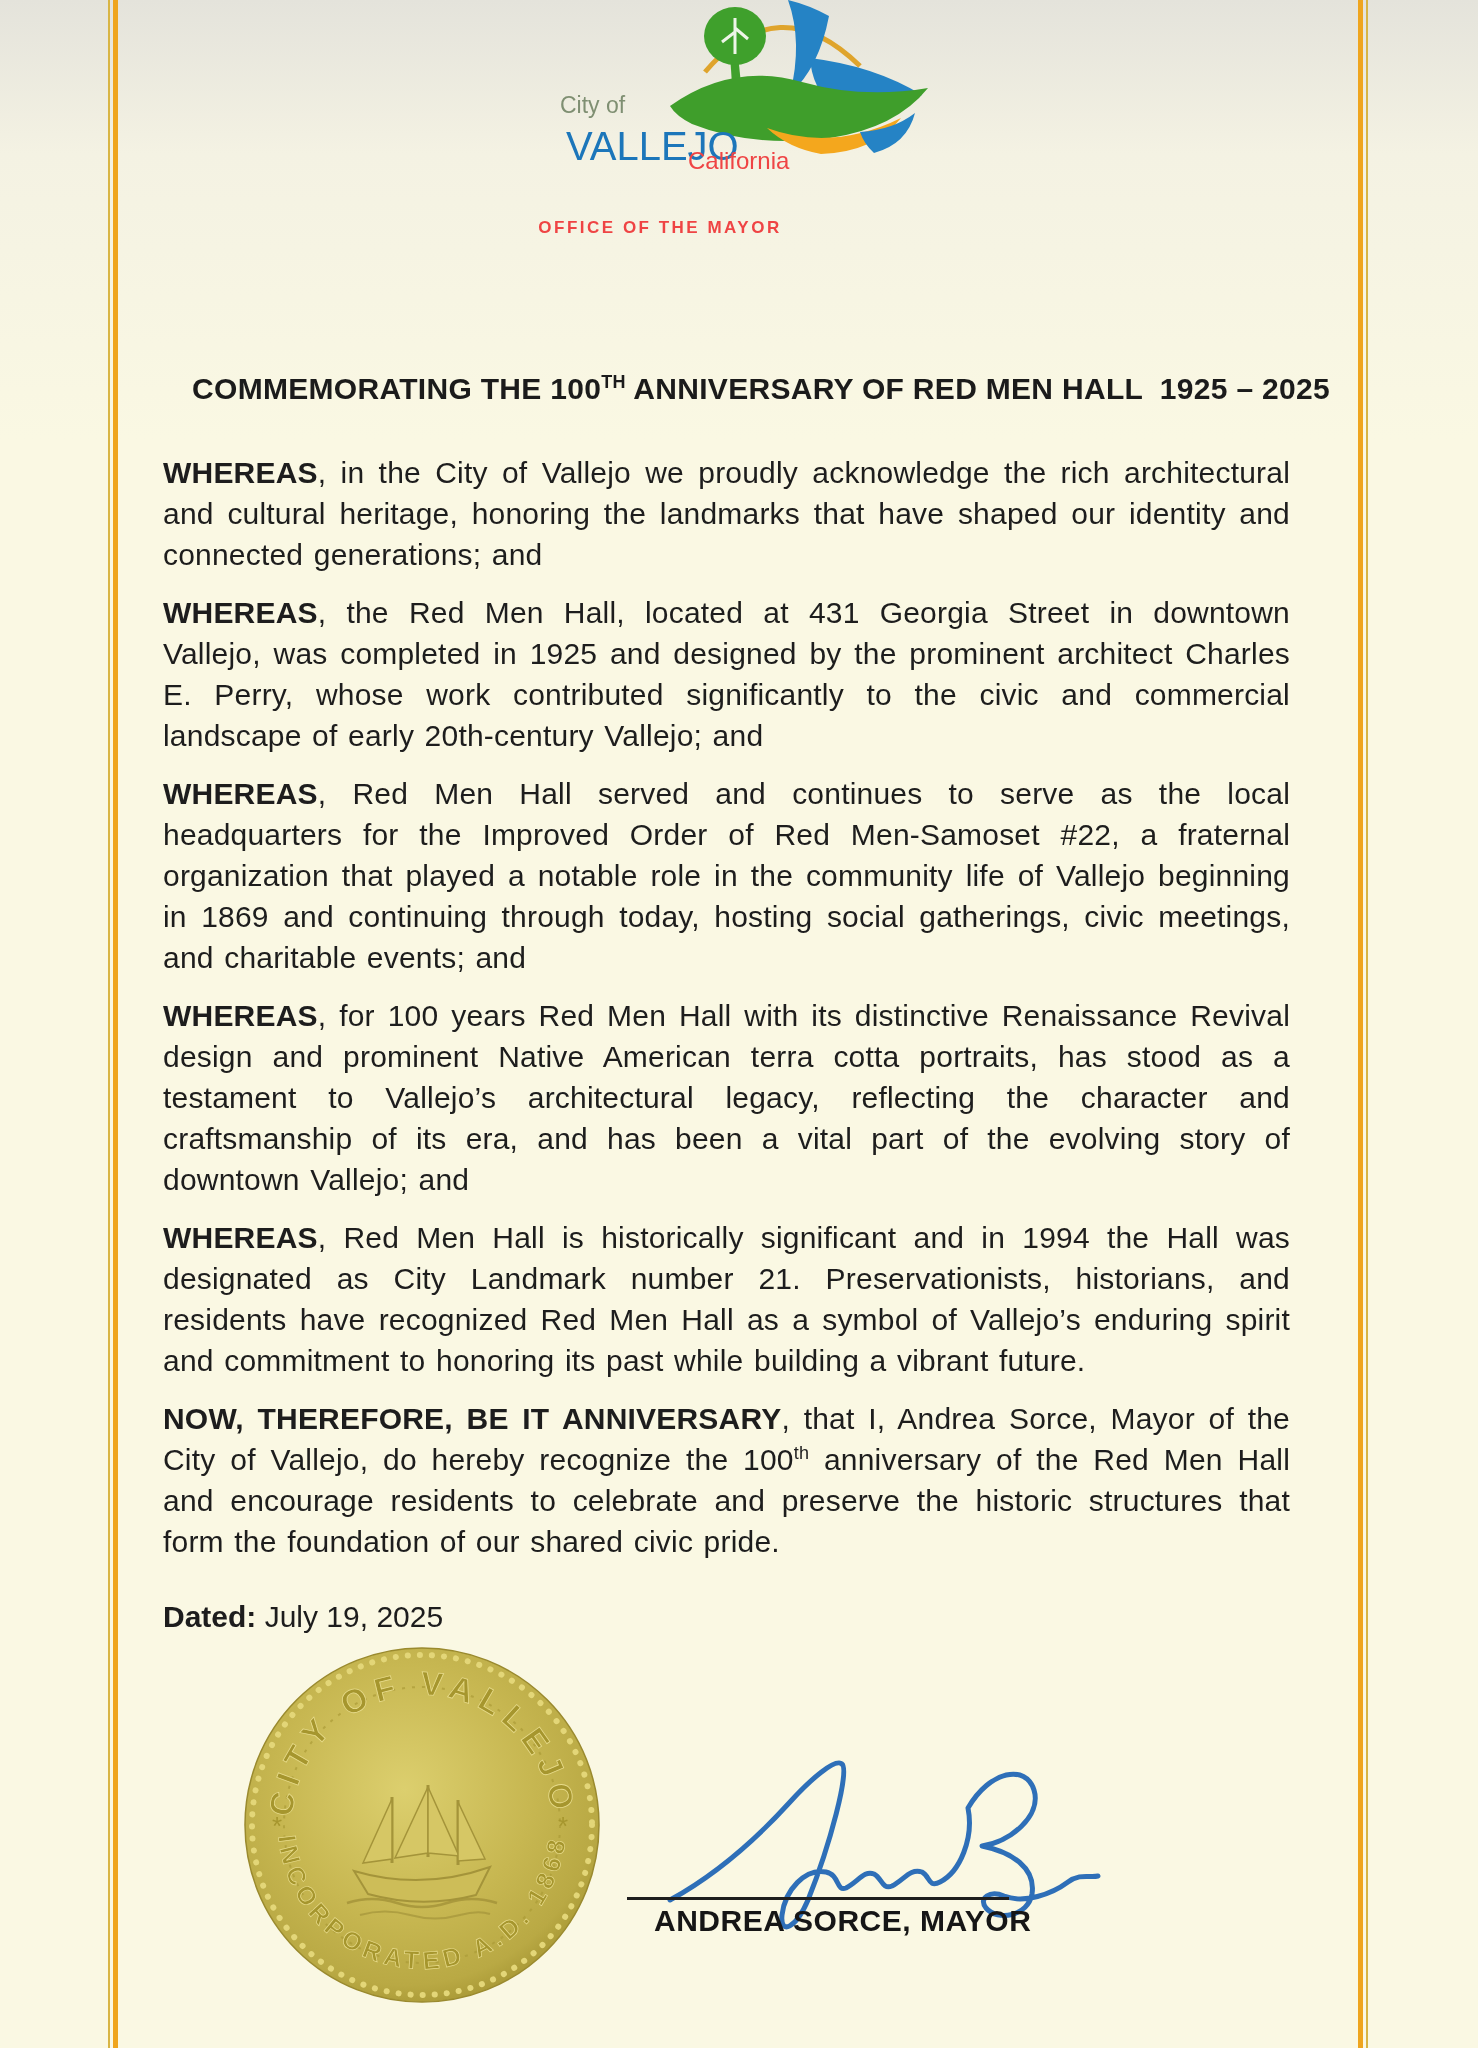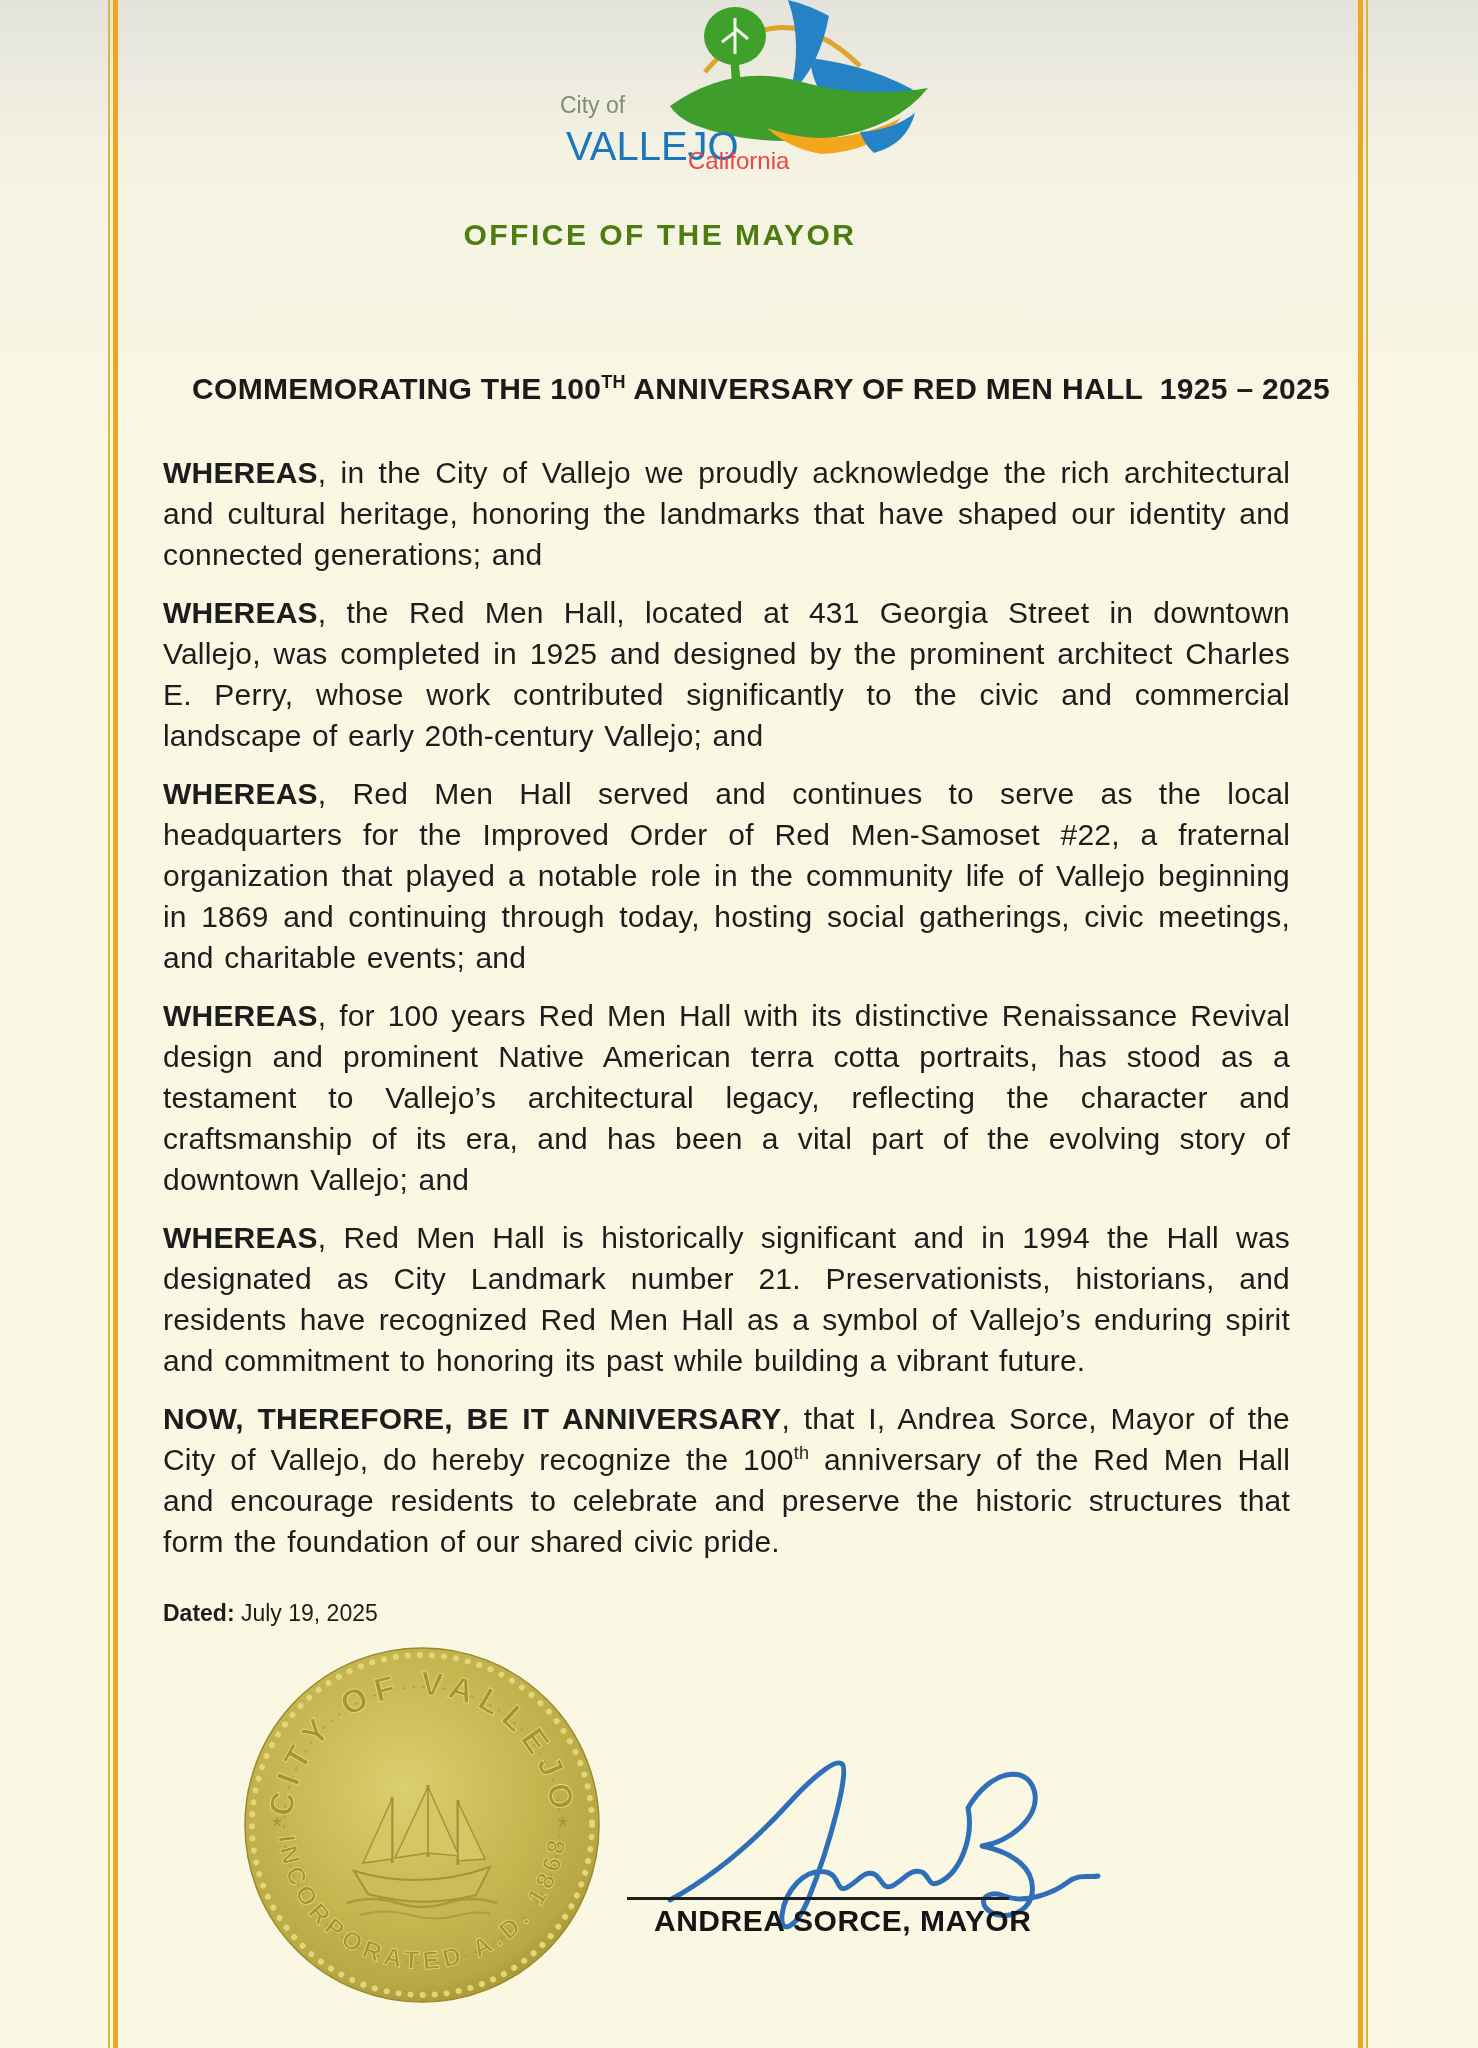--- a/index.html
+++ b/index.html
@@ -21,37 +21,37 @@
   .vl-thin-right {left:1366px;width:2px;background:#d8b545;}
 
   .logo{position:absolute;left:520px;top:0;width:440px;height:195px;}
   .logo .emblem{position:absolute;left:140px;top:0;width:290px;height:160px;}
   .logo .city-of{position:absolute;left:28px;top:92px;font-size:23px;color:#7f8f72;margin-left:12px;}
   .logo .vallejo{position:absolute;left:46px;top:124px;font-size:40px;color:#1c76ba;letter-spacing:0;}
   .logo .california{position:absolute;left:168px;top:147px;font-size:24px;color:#ef4444;}
 
   .office{
     position:absolute;left:330px;top:218px;width:660px;text-align:center;
-    font-size:30px;font-weight:bold;letter-spacing:2.5px;color:#4d7c0f;
+    font-size:17px;font-weight:bold;letter-spacing:2.5px;color:#ef4444;
   }
   .doc-title{
     position:absolute;left:120px;top:372px;width:1210px;text-align:right;
     font-size:30px;font-weight:bold;color:#1b1b1b;letter-spacing:.3px;white-space:pre;
   }
   .sup{font-size:60%;vertical-align:super;line-height:0;}
 
   .doc-body{
     position:absolute;left:163px;top:452px;width:1133px;
     font-size:30px;line-height:41px;text-align:justify;
     letter-spacing:.2px;word-spacing:2px;color:#1d1d1d;
   }
   .doc-body p{margin:0 6px 17px 0;}
   .doc-body .lead{font-weight:bold;}
 
-  .dated{position:absolute;left:163px;top:1600px;font-size:23px;text-align:center;}
+  .dated{position:absolute;left:163px;top:1600px;font-size:30px;text-align:center;}
   .dated .lead{font-weight:bold;}
 
   .seal{position:absolute;left:242px;top:1645px;width:360px;height:360px;}
 
   .signature{position:absolute;left:630px;top:1750px;width:500px;height:200px;}
   .sig-line{position:absolute;left:627px;top:1897px;width:382px;height:3px;background:#1e1e1e;}
   .mayor-name{position:absolute;left:654px;top:1904px;font-size:30px;font-weight:bold;letter-spacing:.5px;color:#161616;}
 </style>
 </head>
 <body>

